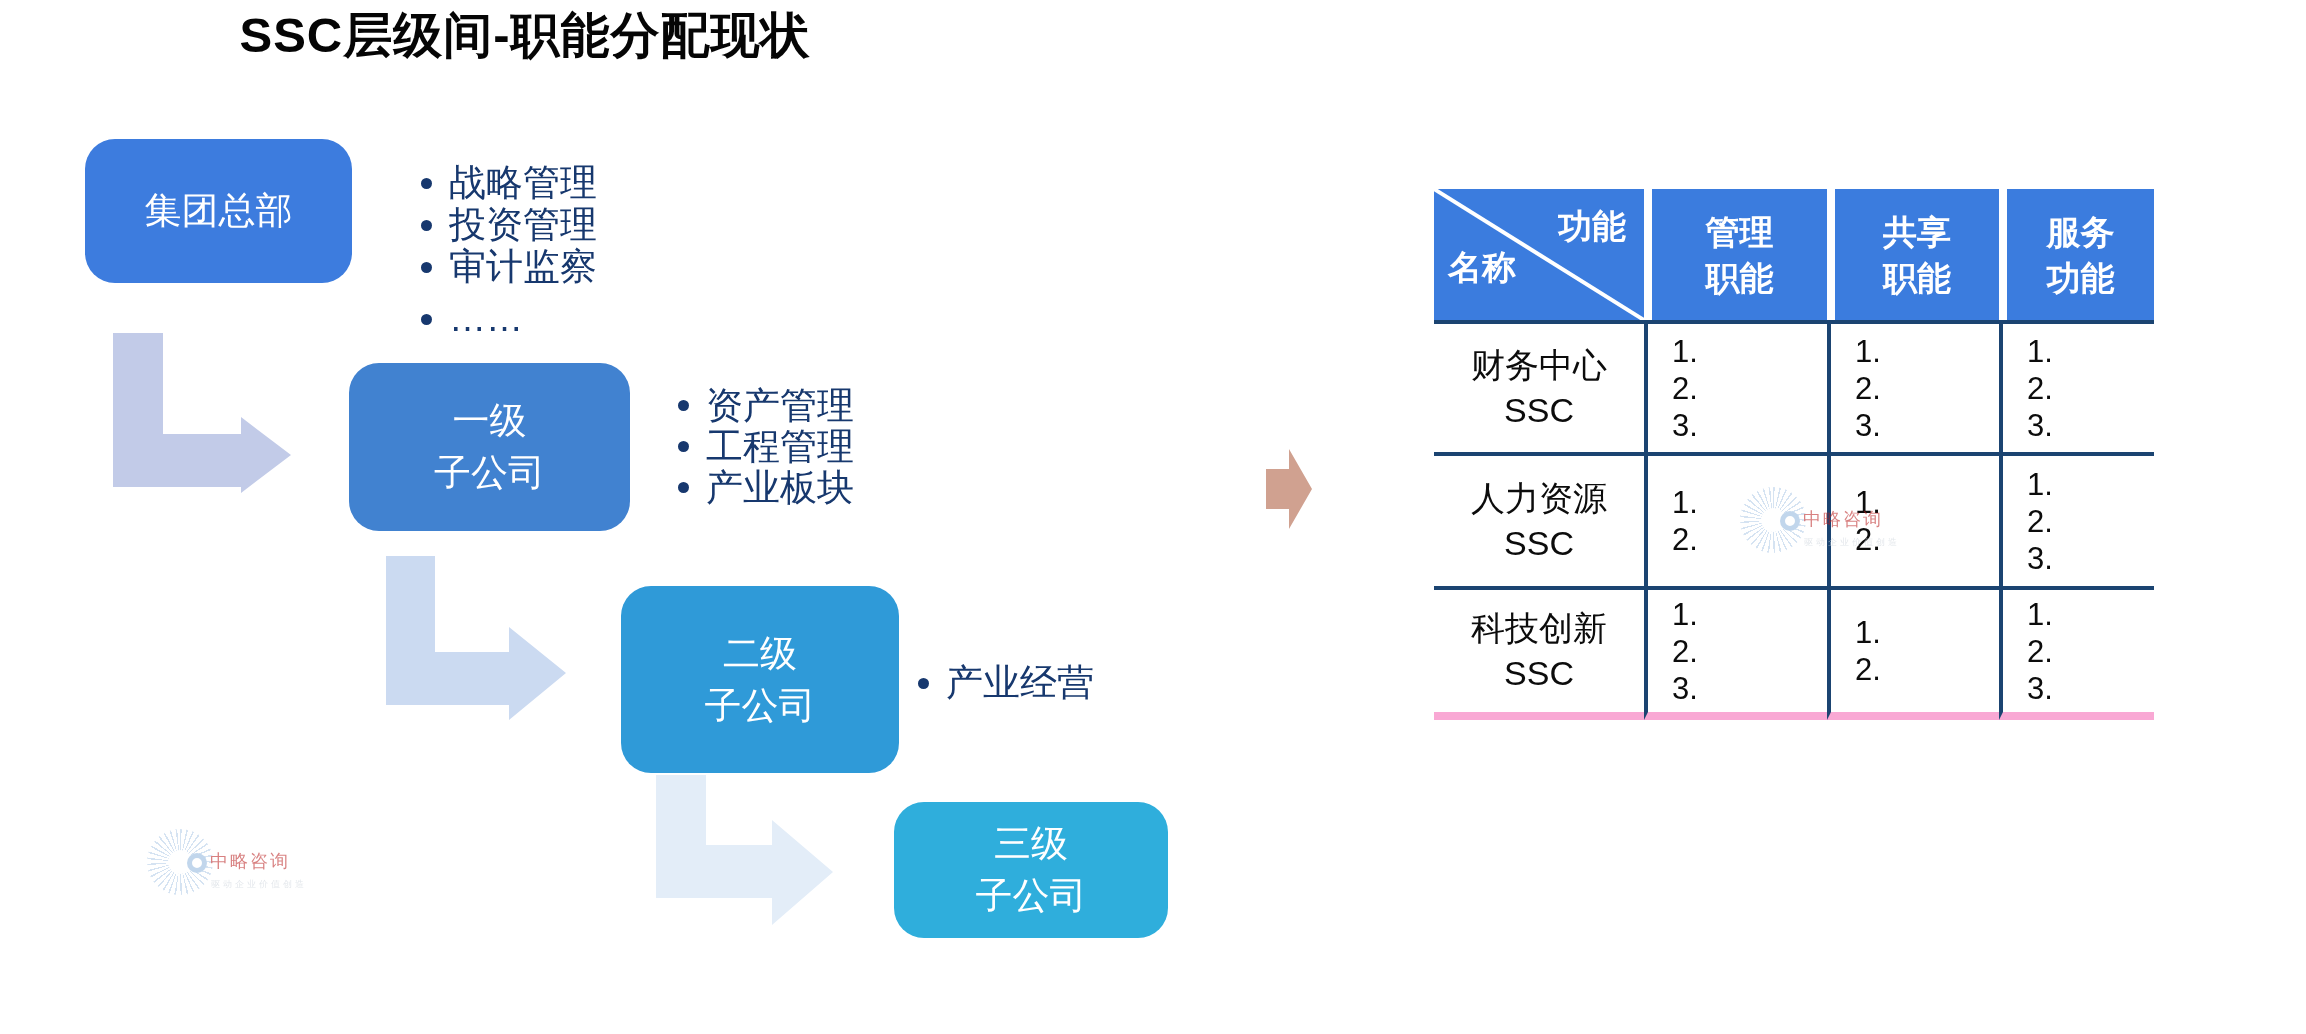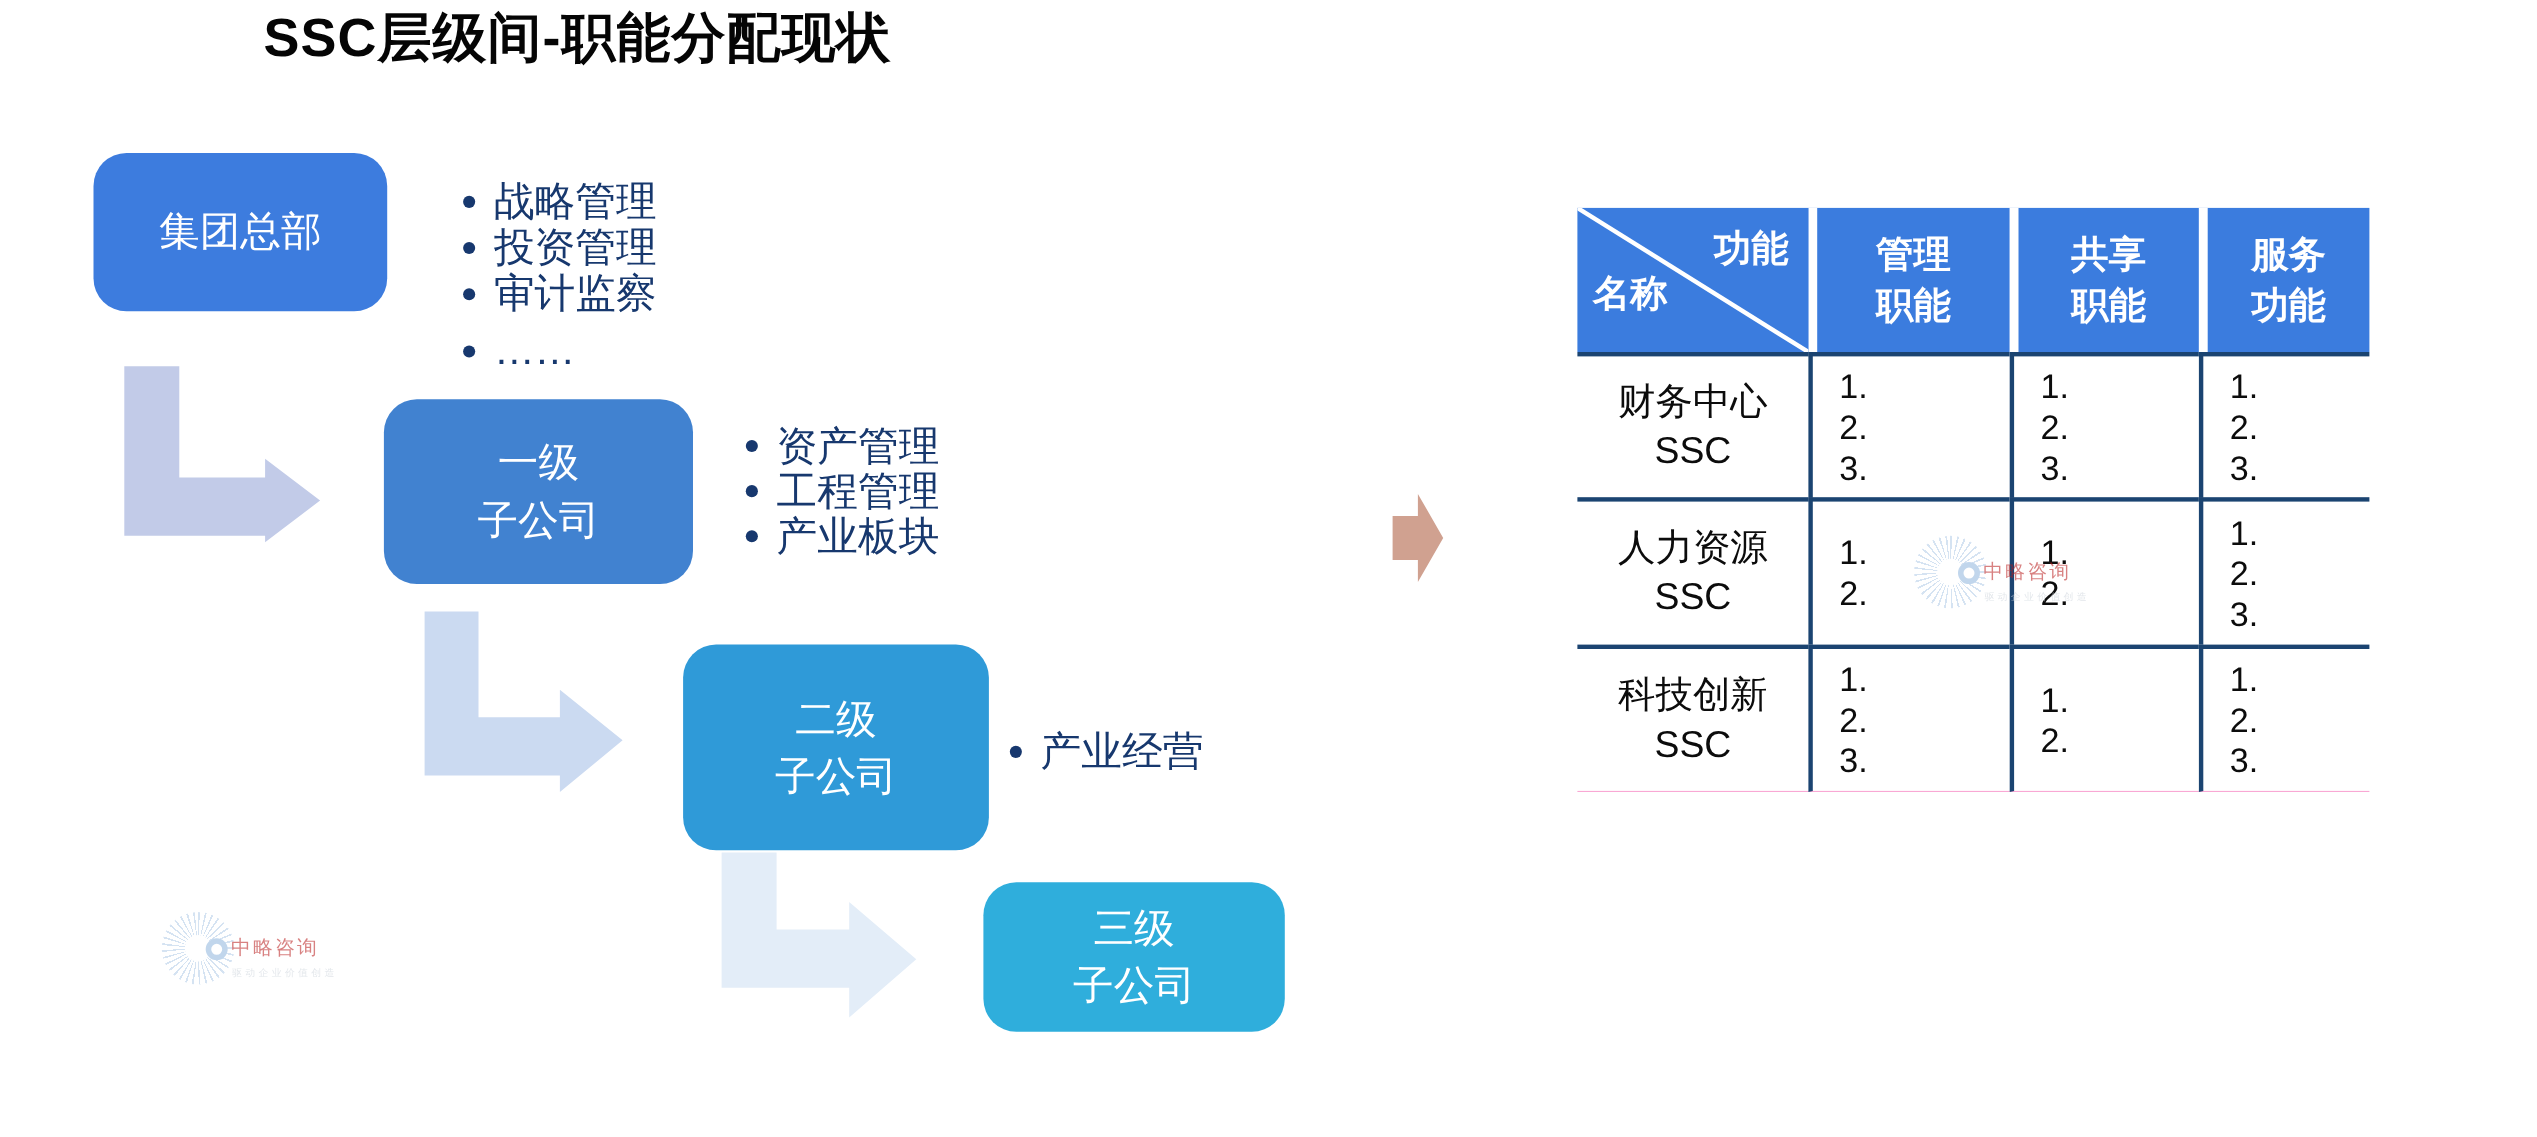--- a/index.html
+++ b/index.html
@@ -43,21 +43,21 @@
   .th{background:#3b7cde;color:#ffffff;font-weight:700;font-size:34px;line-height:46px;
       display:flex;flex-direction:column;align-items:center;justify-content:center;text-align:center;}
   .th.sep{border-left:8px solid #ffffff;}
   .th-diag{position:relative;display:block;}
   .diag-svg{position:absolute;left:0;top:0;width:100%;height:100%;}
   .diag-svg line{stroke:#ffffff;stroke-width:4;}
   .diag-top{position:absolute;top:14px;right:18px;}
   .diag-bottom{position:absolute;bottom:30px;left:14px;}
   .td{border-top:4px solid #1b4471;background:#ffffff;}
   .td.colb{border-left:4px solid #1b4471;}
-  .td.bot{border-bottom:1px solid #f9a8d4;}
+  .td.bot{border-bottom:8px solid #f9a8d4;}
   .td-name{display:flex;flex-direction:column;align-items:center;justify-content:center;
            color:#0c0c0c;font-size:34px;line-height:45px;text-align:center;}
   .td-data{display:flex;flex-direction:column;justify-content:center;
            padding-left:24px;color:#0c0c0c;font-size:31px;line-height:37px;}
 
   
   .wm{position:absolute;opacity:0.55;pointer-events:none;}
   .wm .burst{position:absolute;left:0;top:0;width:66px;height:66px;border-radius:50%;
              background:repeating-conic-gradient(#b4cde9 0deg 3deg, rgba(255,255,255,0) 3deg 11deg);}
   .wm .burst::after{content:"";position:absolute;inset:21px;background:#ffffff;border-radius:50%;}

